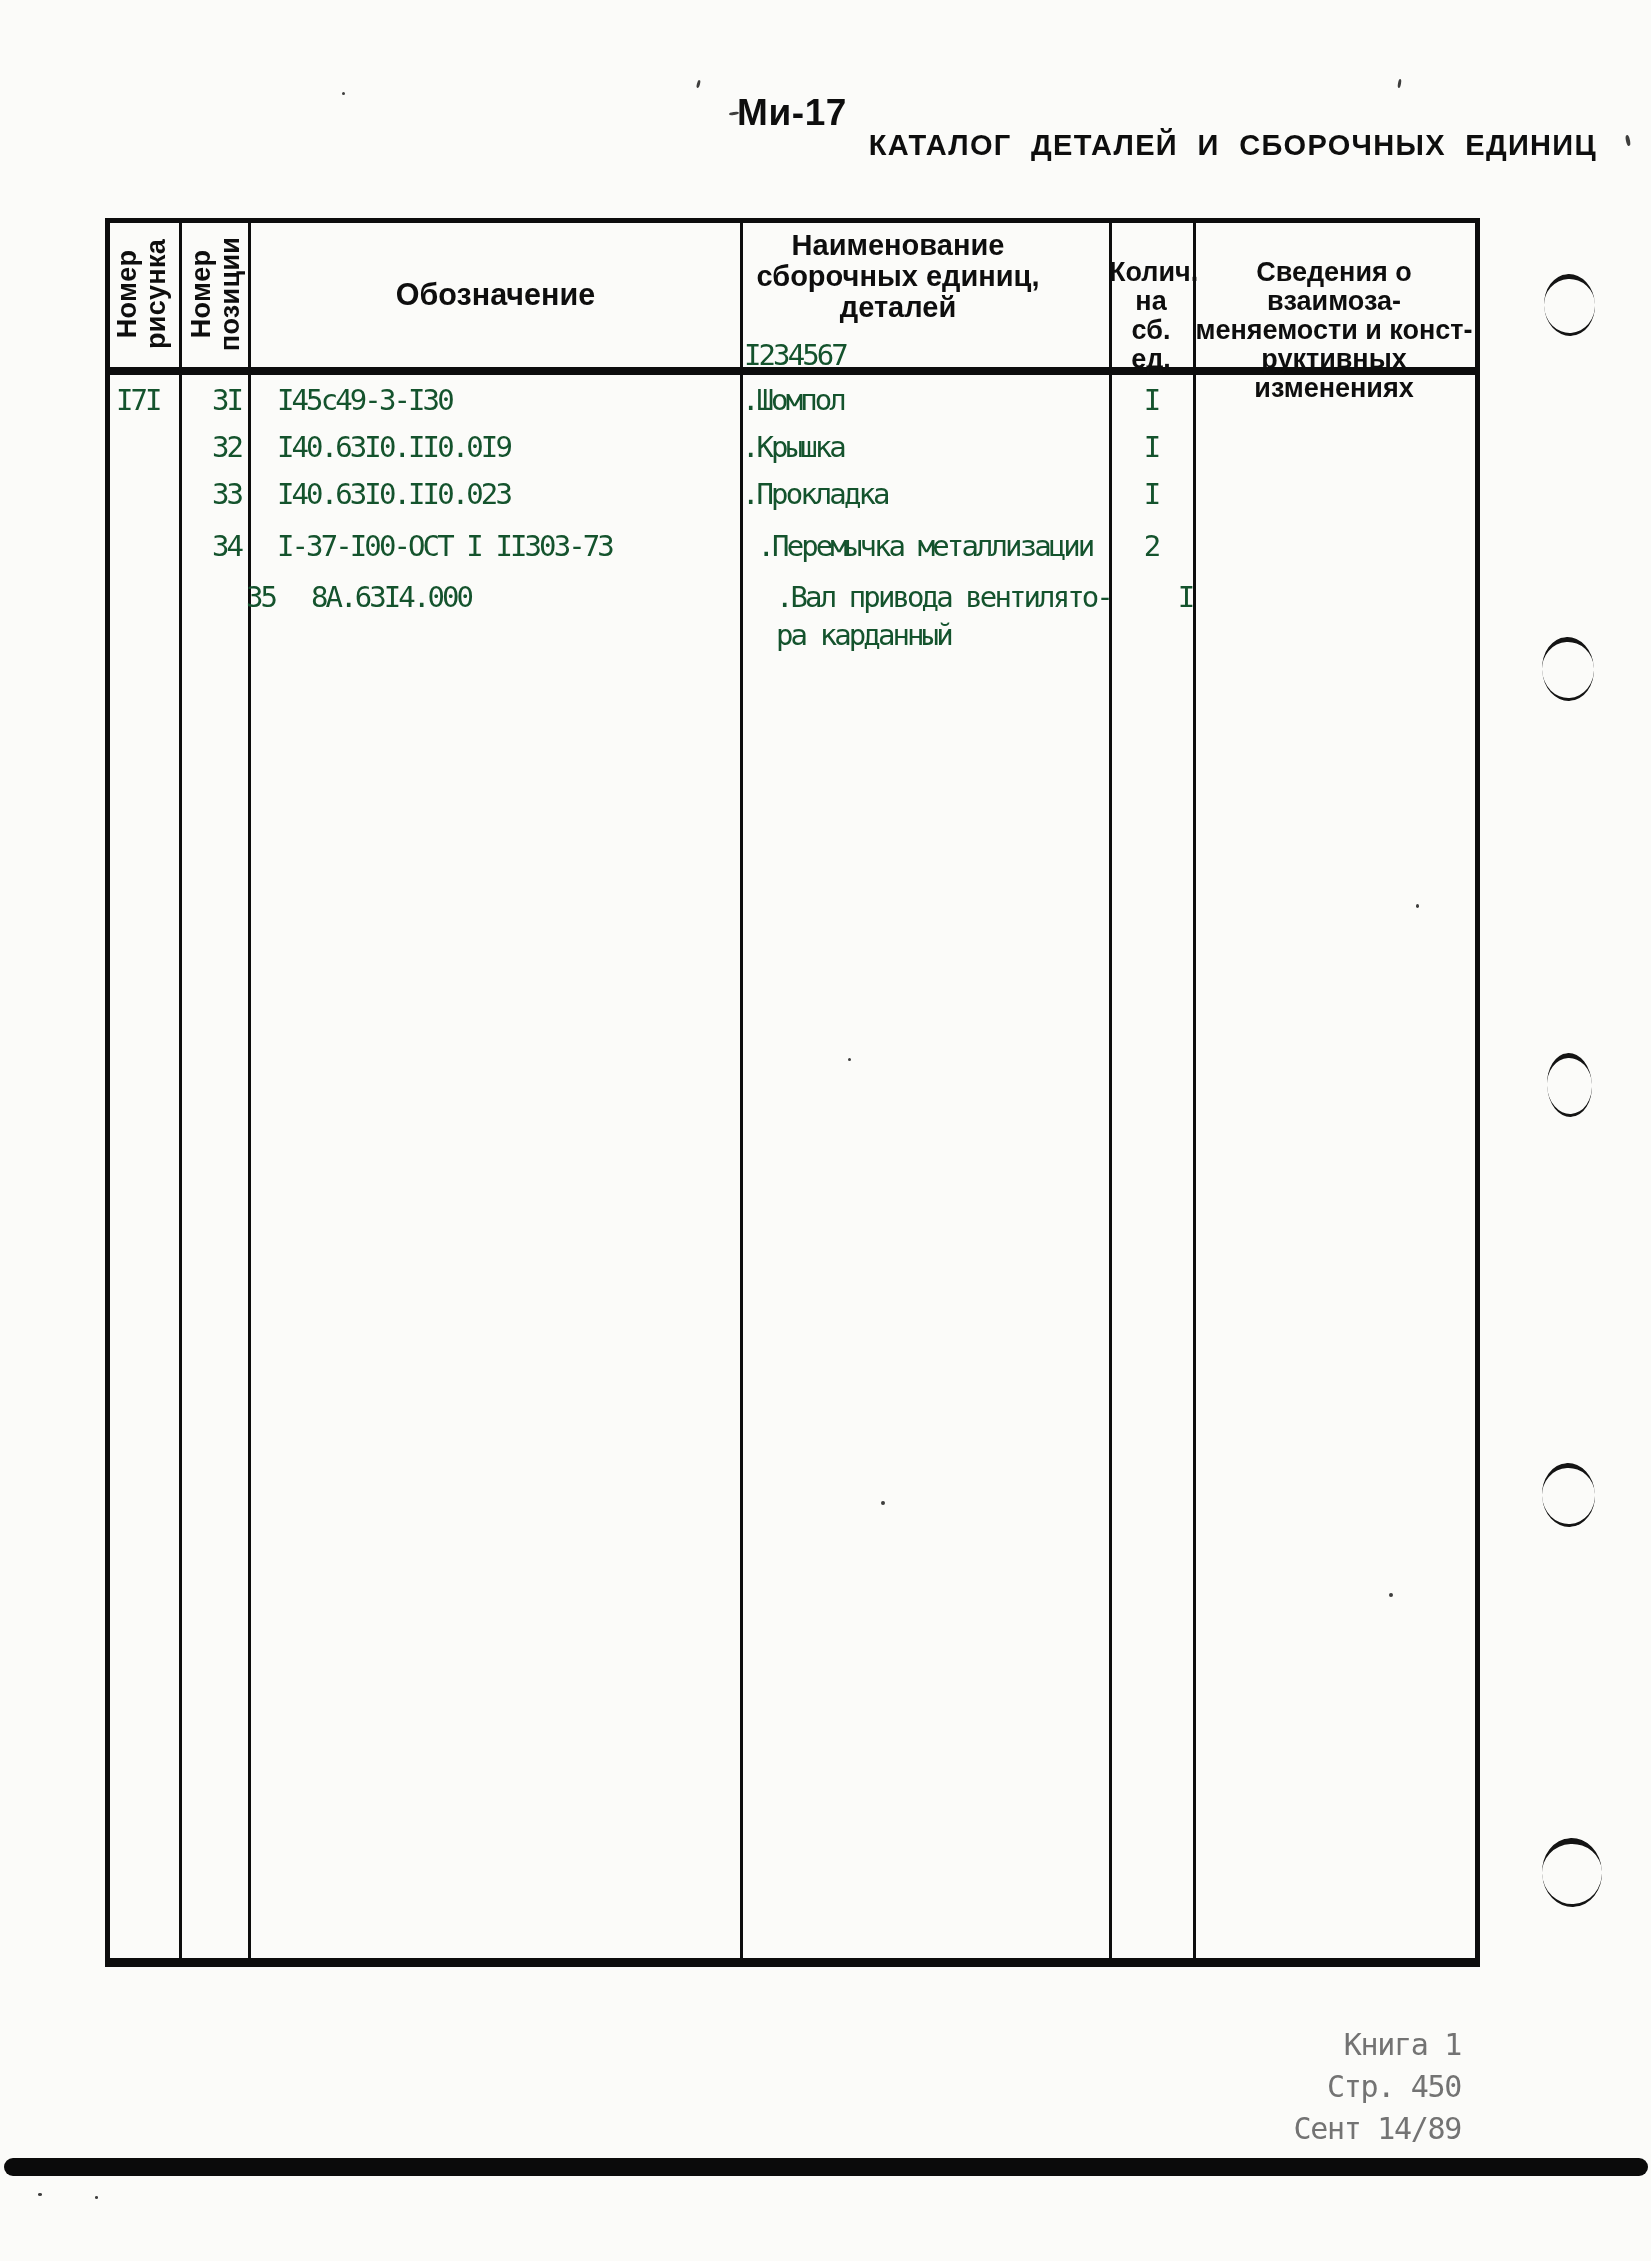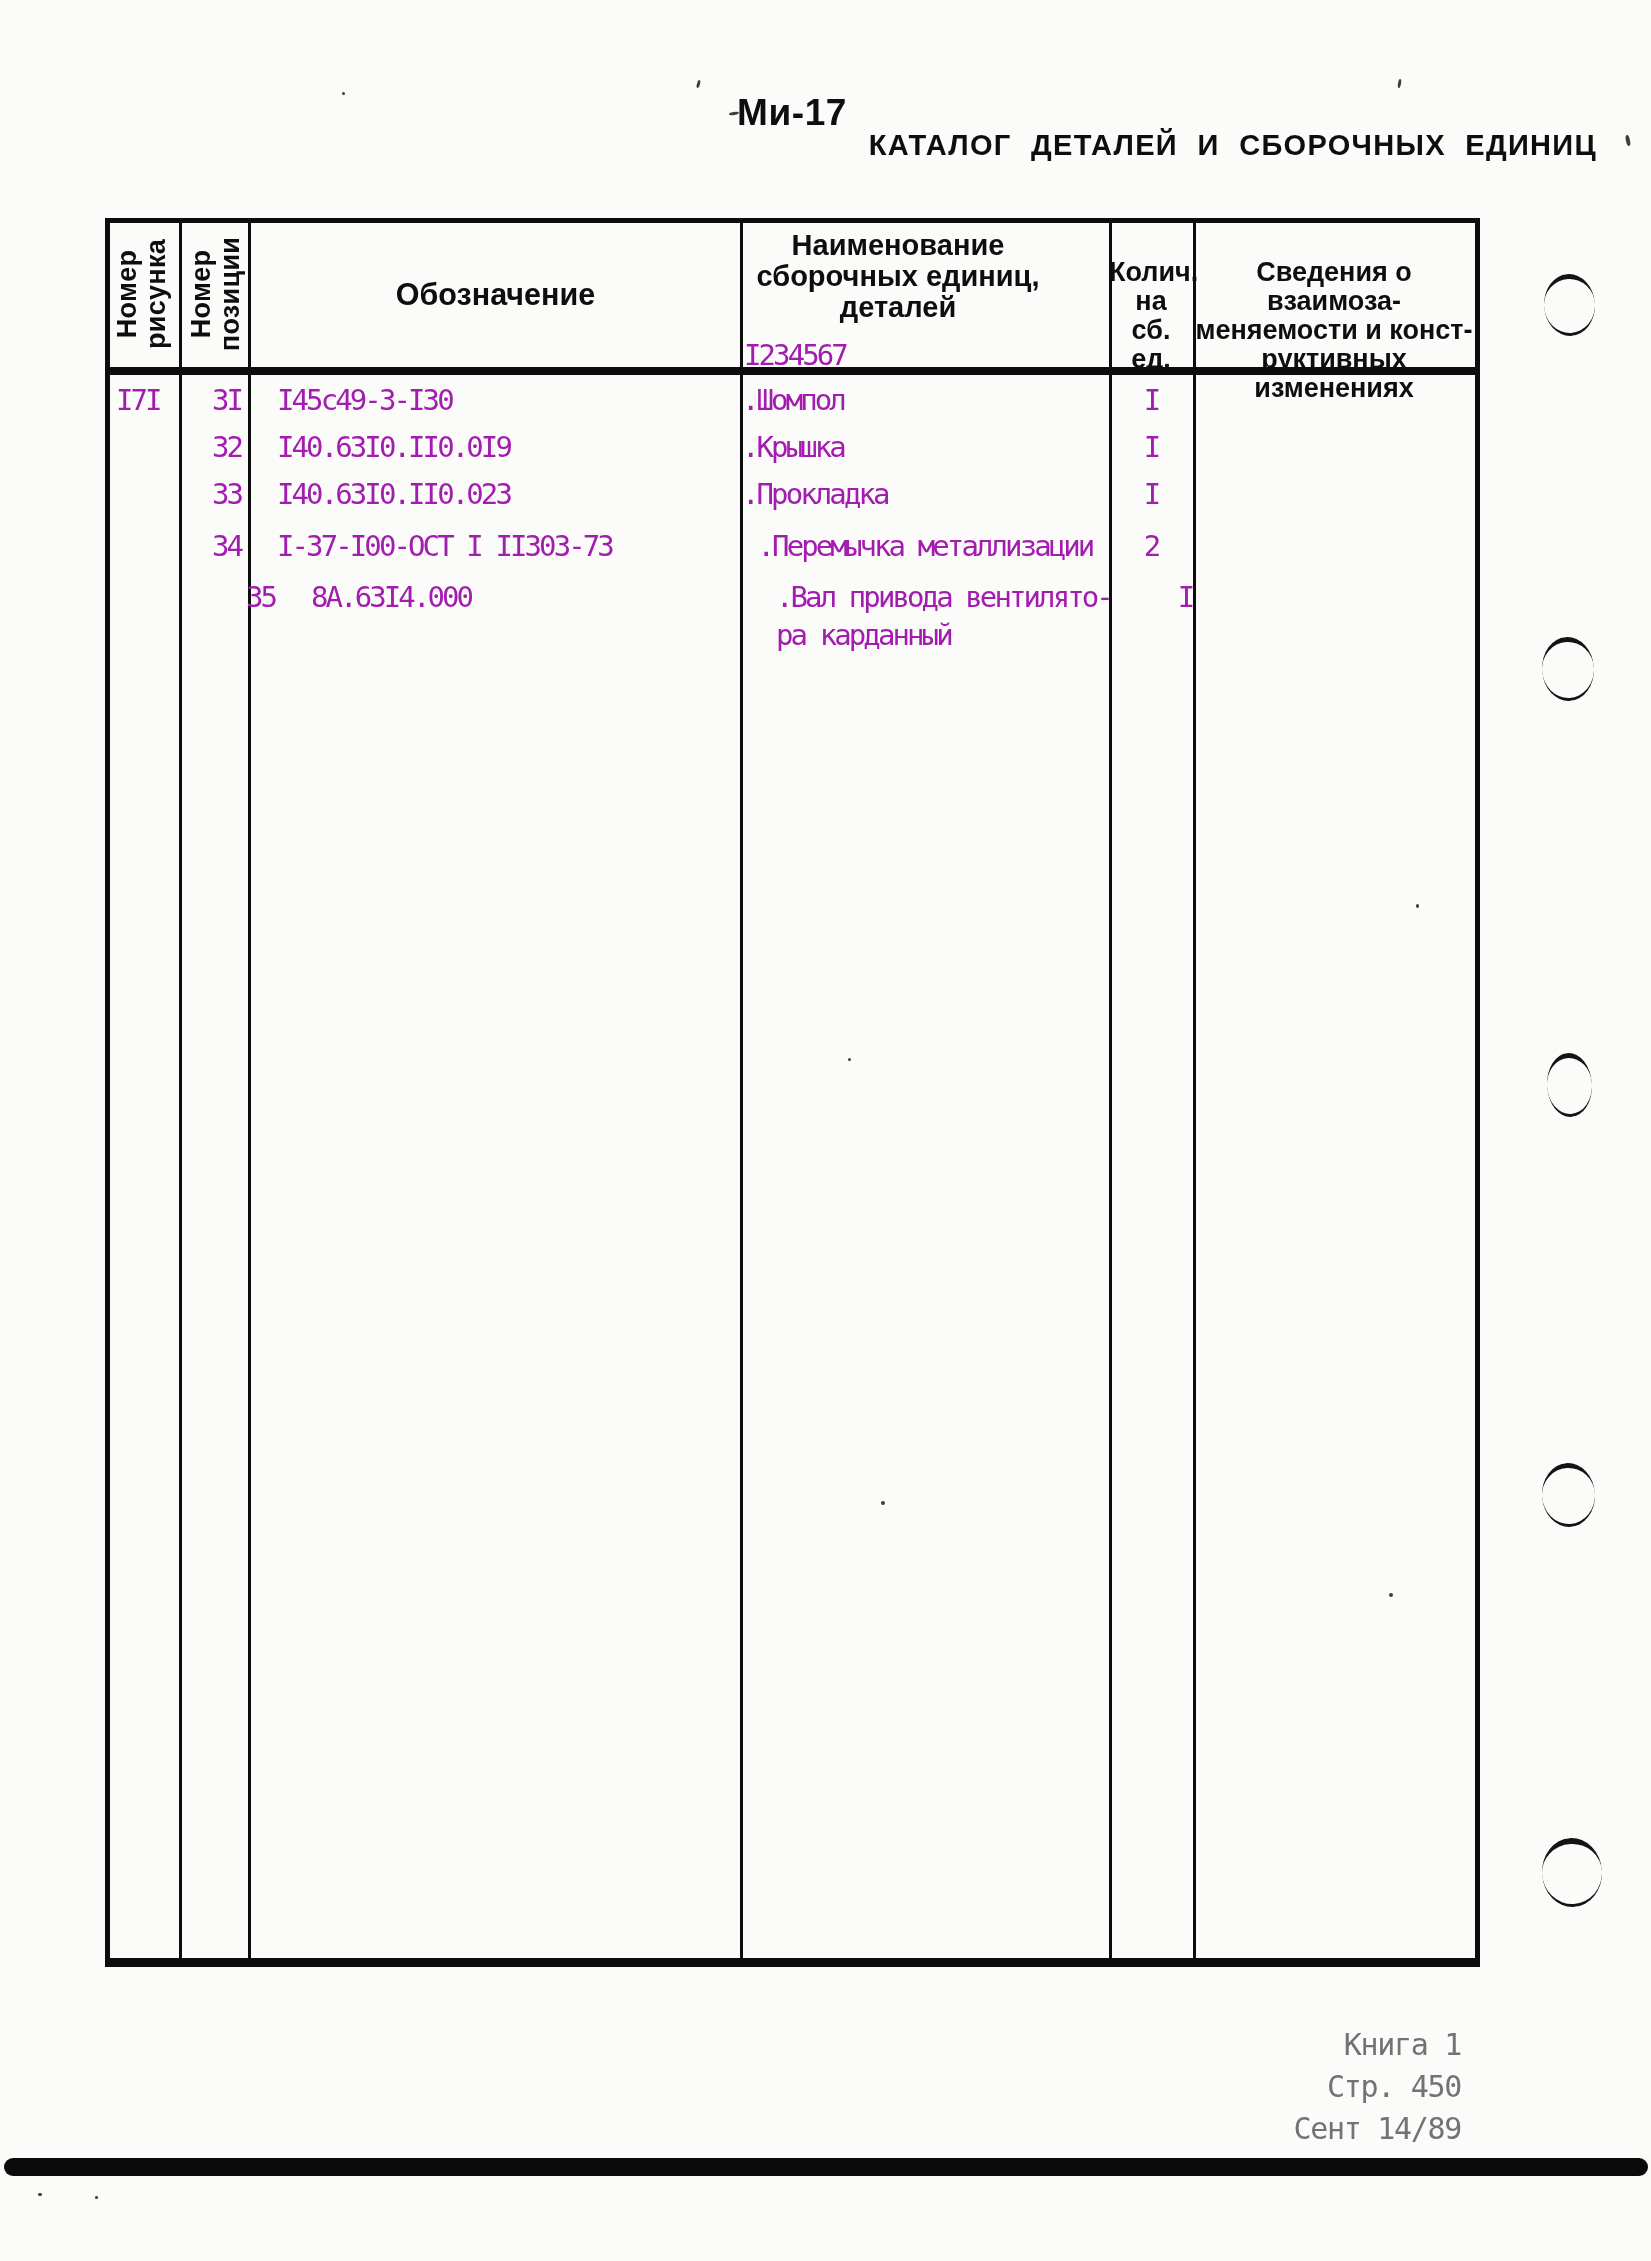--- a/index.html
+++ b/index.html
@@ -76,21 +76,21 @@
   }
   .hc-notes{
     left:1193px;top:258px;width:282px;
     text-align:center;white-space:pre-line;
     font-size:27px;font-weight:700;line-height:29px;
   }
   
   .mono{
     font-family:"DejaVu Sans Mono", monospace;
     font-size:29px;letter-spacing:-2.9px;
-    line-height:38px;color:#a21caf;
+    line-height:38px;color:#14532d;
     white-space:pre-line;
   }
   .cell-fig{left:116px;}
   .cell-pos{left:212px;}
   .cell-desig{left:277px;}
   .cell-name{left:742px;width:366px;}
   .cell-qty{left:1109px;width:84px;text-align:center;}
   .r0{top:381px;} .r1{top:428px;} .r2{top:475px;} .r3{top:527px;text-align:center;} .r4{top:578px;margin-left:34px;}
   
   .footer-block{

